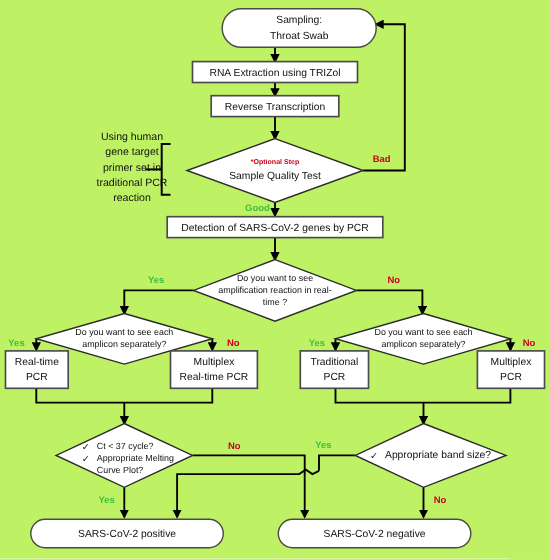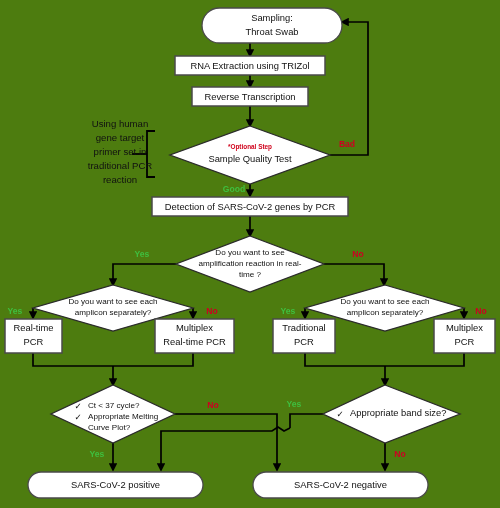--- a/index.html
+++ b/index.html
@@ -11,21 +11,21 @@
   body {
     width: 500px;
     height: 508px;
     font-family: "Liberation Sans", sans-serif;
     overflow: hidden;
   }
   #flowchart-root {
     position: relative;
     width: 500px;
     height: 508px;
-    background: #4d7c0f;
+    background: #bef264;
   }
   svg#flow-svg {
     display: block;
     width: 500px;
     height: 508px;
   }
   .node-shape {
     fill: #ffffff;
     stroke: #3a3a3a;
     stroke-width: 1.4;

